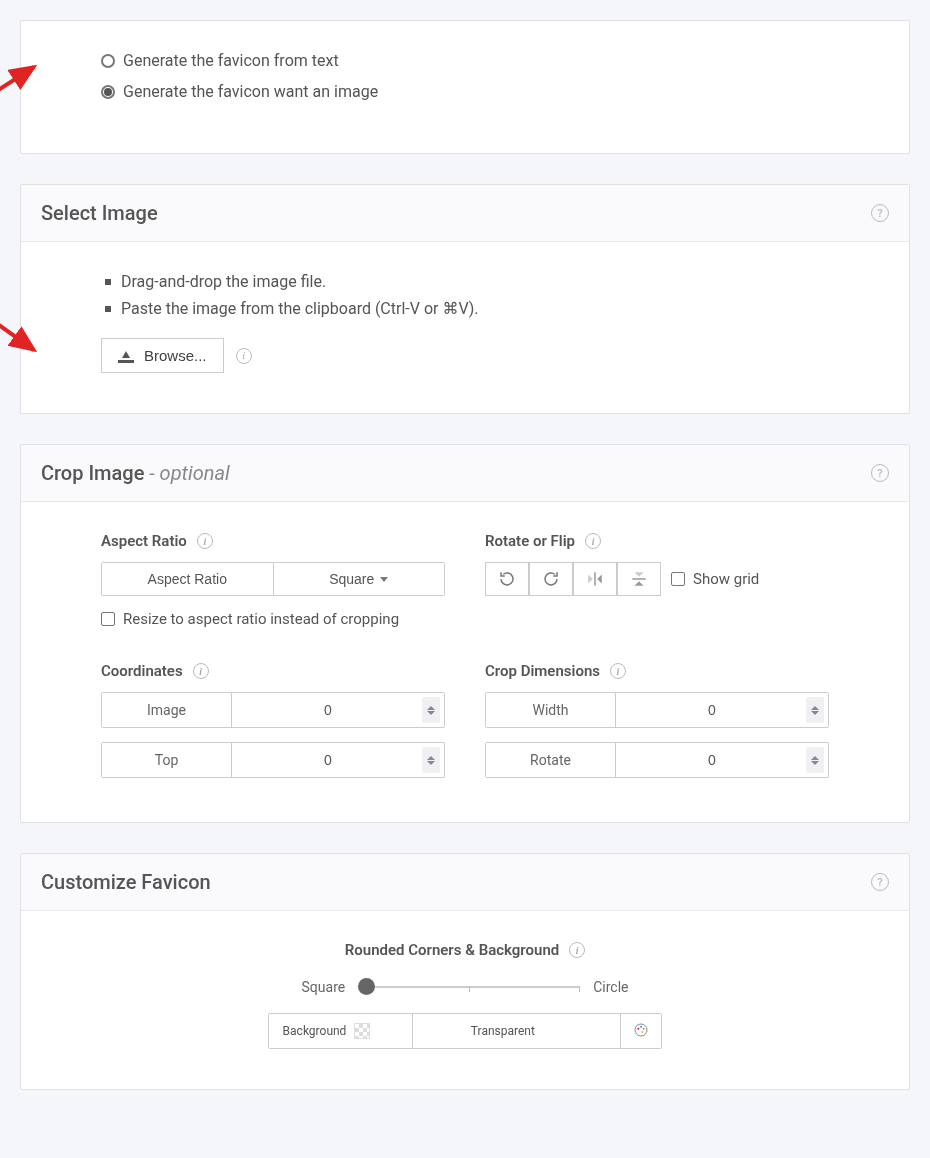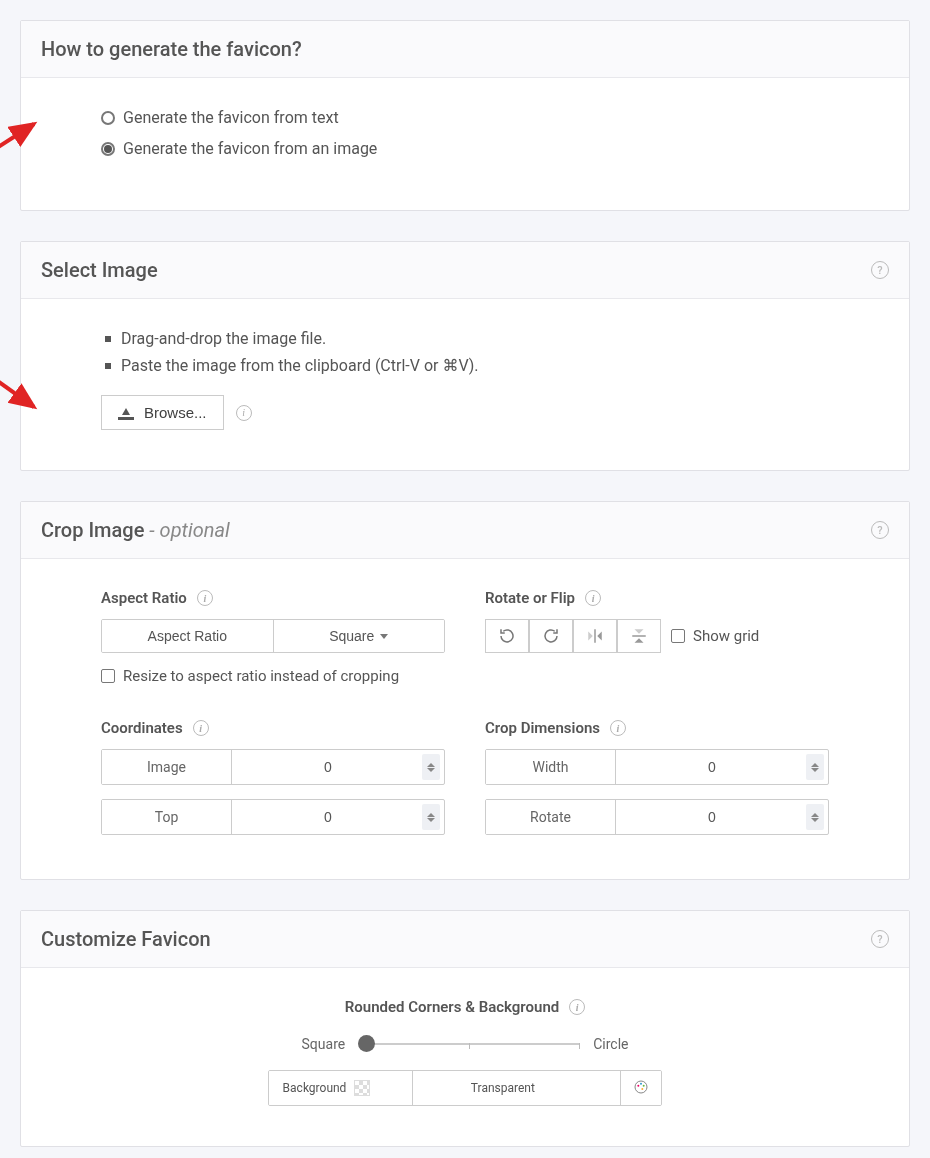--- a/index.html
+++ b/index.html
@@ -331,43 +331,40 @@
     background-size: 8px 8px;
     background-position: 0 0, 0 4px, 4px -4px, -4px 0;
     border: 1px solid #ddd;
   }
   .palette-icon svg { width: 16px; height: 16px; }
 </style>
 </head>
 <body>
 
 <div class="panel">
-  <div class="panel-header">
-    <span>How to generate the favicon?</span>
-  </div>
   <div class="panel-body" style="padding-bottom:40px;">
     <svg class="arrow-svg" style="left:-65px; top:38px; width:90px; height:60px;" viewBox="0 0 90 60">
       <defs>
           <marker id="ah1" markerWidth="8" markerHeight="8" refX="6" refY="3" orient="auto">
             <polygon points="0 0, 7 3, 0 6" fill="#e02424"></polygon>
           </marker>
         </defs>
       <line x1="5" y1="55" x2="78" y2="8" stroke="#e02424" stroke-width="4" marker-end="url(#ah1)"></line>
     </svg>
     <div class="radio-row">
       <span class="radio-outer">
           <span class="radio-inner"></span>
         </span>
       <span>Generate the favicon from text</span>
     </div>
     <div class="radio-row">
       <span class="radio-outer checked">
           <span class="radio-inner"></span>
         </span>
-      <span>Generate the favicon from an image</span>
+      <span>Generate the favicon want an image</span>
     </div>
   </div>
 </div>
 
 <div class="panel">
   <div class="panel-header">
     <span>Select Image</span>
     <span class="help-circle">?</span>
   </div>
   <div class="panel-body" style="padding-top:30px; padding-bottom:40px;">

